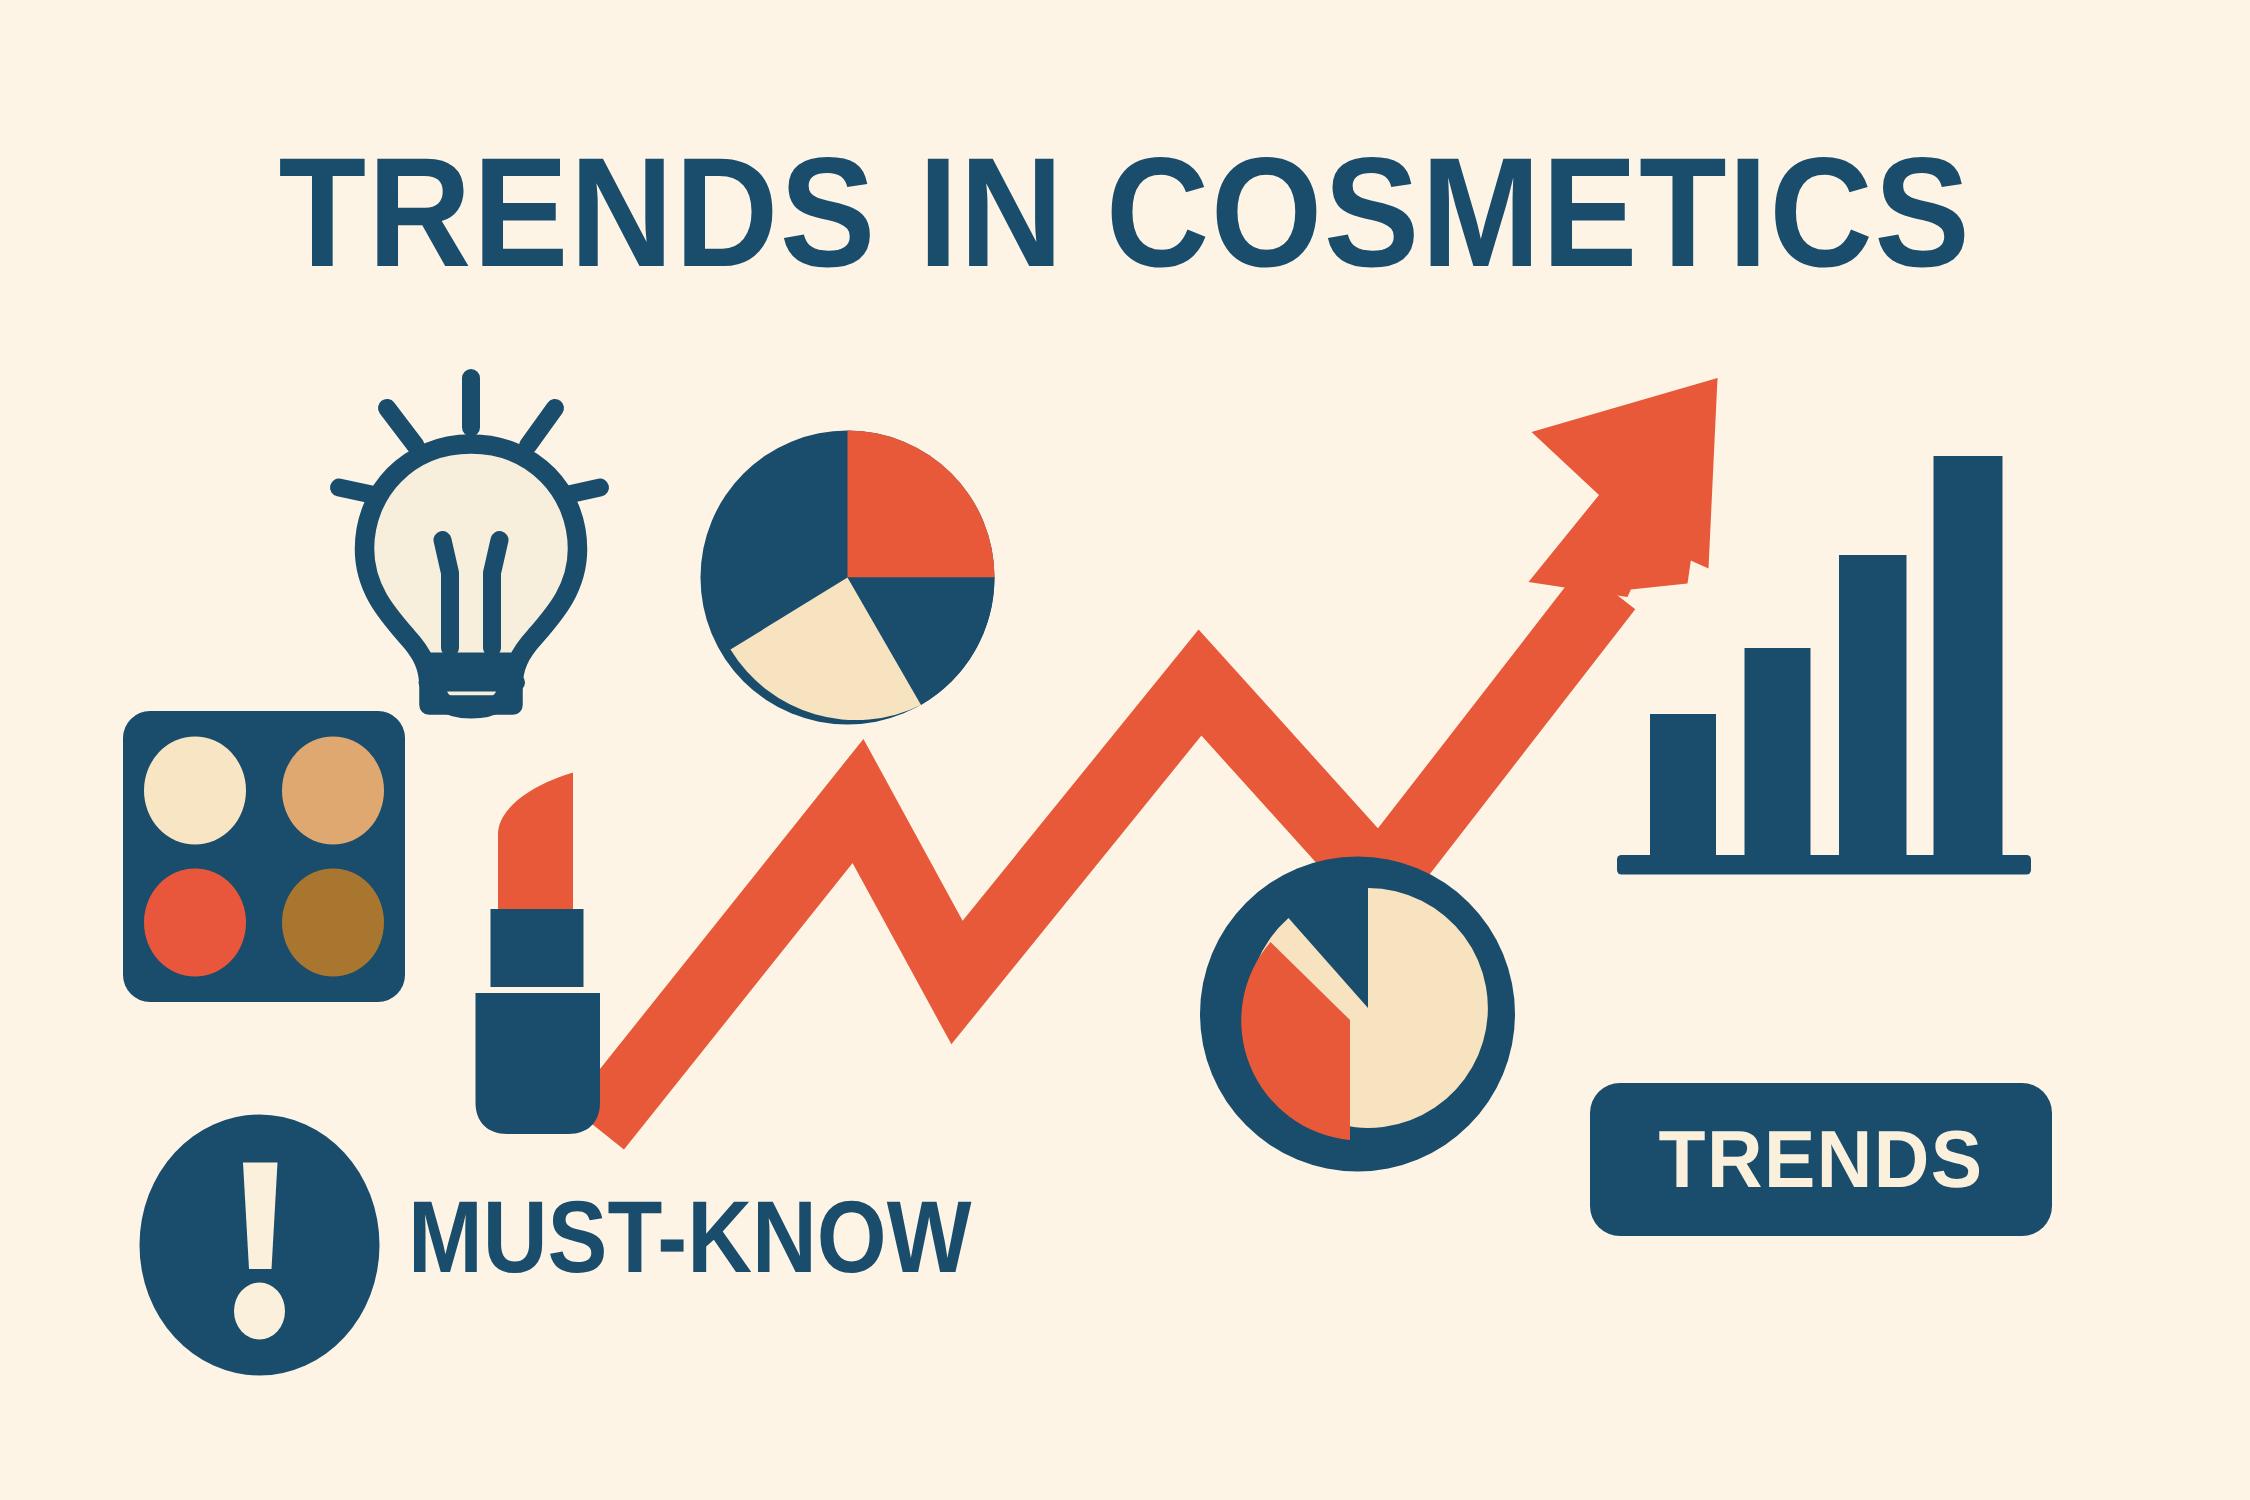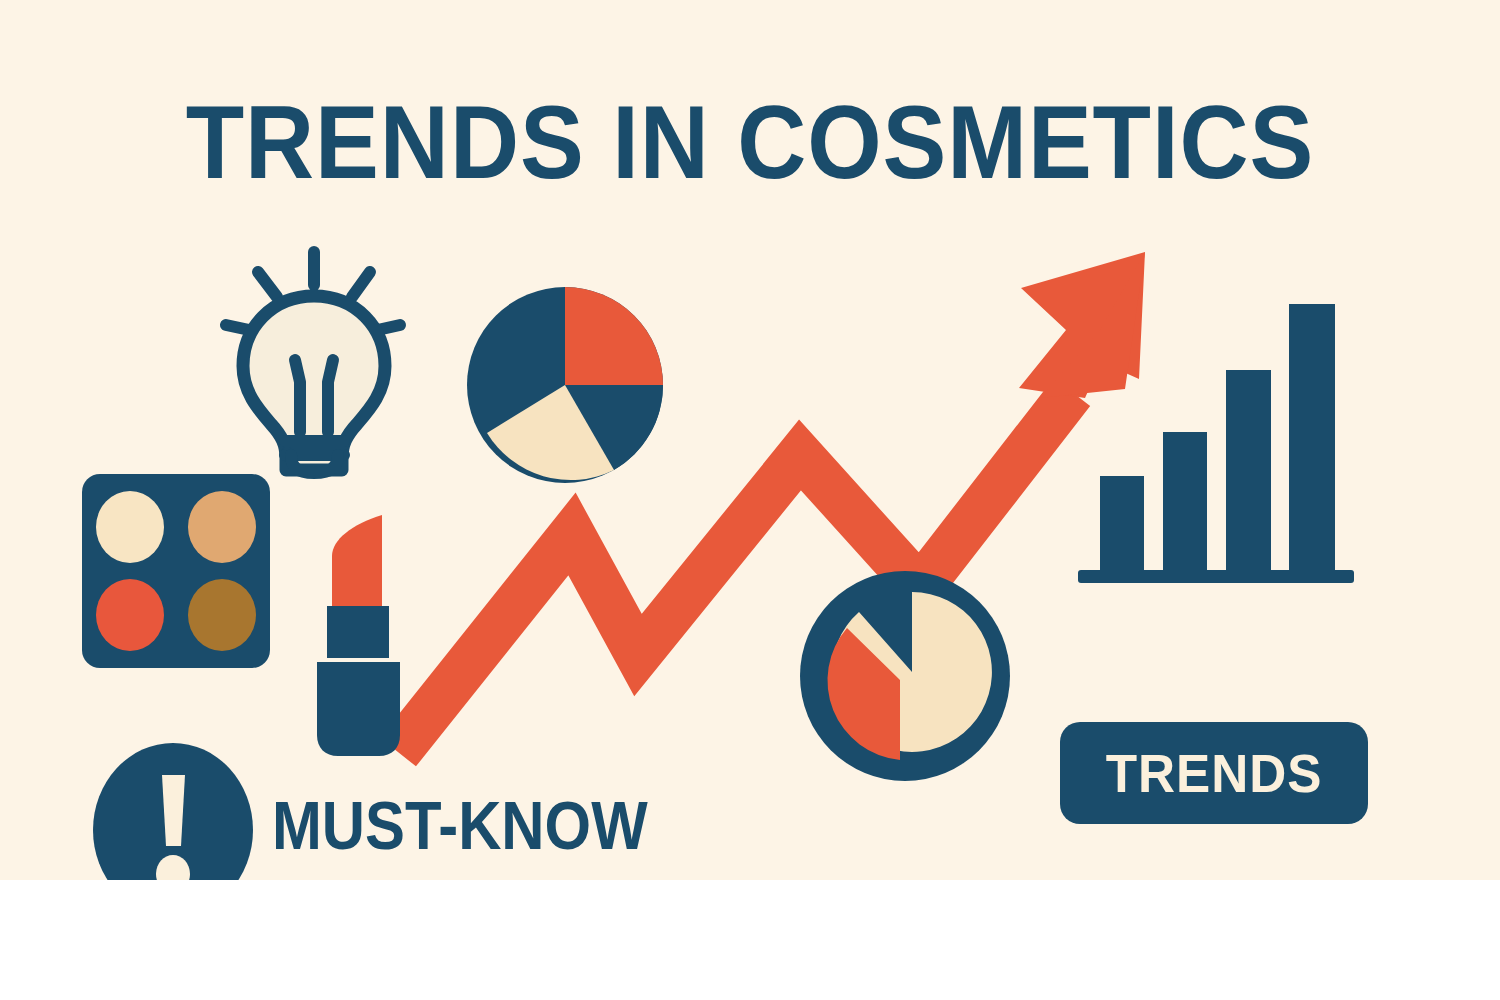--- a/index.html
+++ b/index.html
@@ -6,21 +6,21 @@
     margin: 0;
     padding: 0;
     background: #ffffff;
   }
   body {
     font-family: "Liberation Sans", sans-serif;
   }
   #poster {
     position: relative;
     width: 1500px;
-    height: 880px;
+    height: 1000px;
     background: #FDF4E6;
     overflow: hidden;
   }
   #poster svg.layer {
     position: absolute;
     left: 0;
     top: 0;
     width: 1500px;
     height: 1000px;
   }

